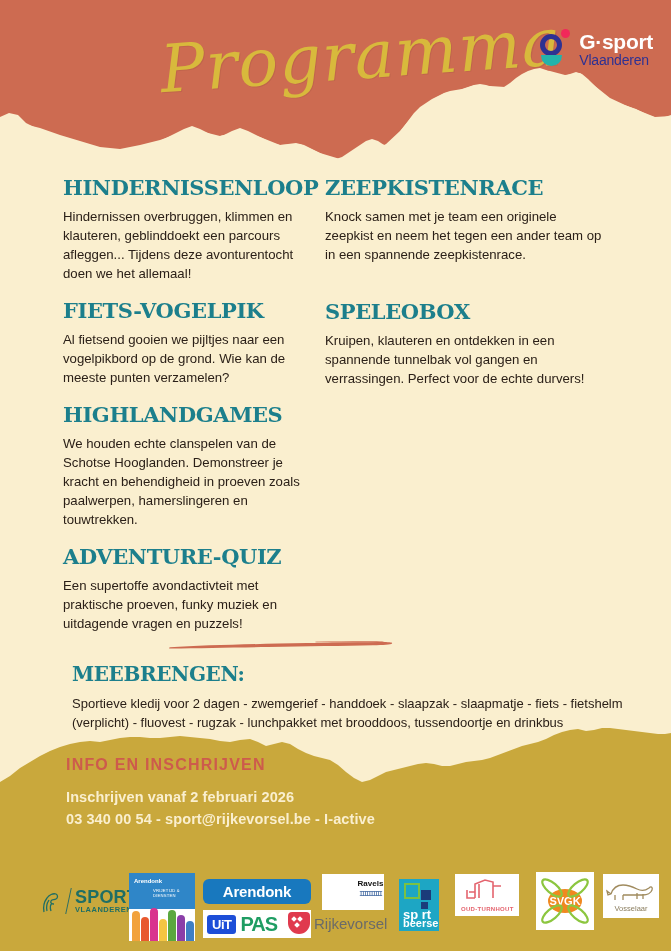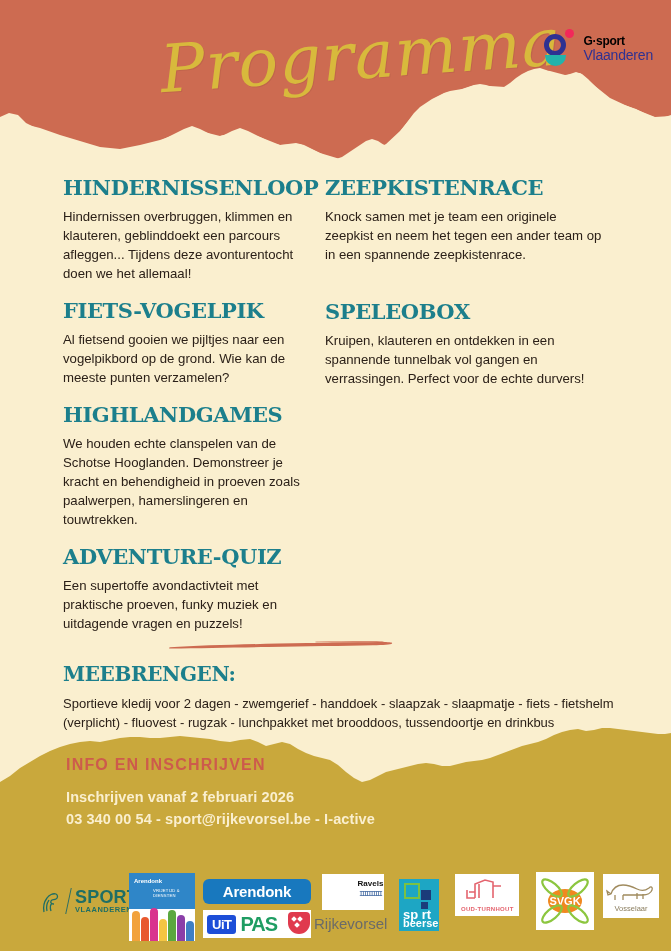--- a/index.html
+++ b/index.html
@@ -60,21 +60,21 @@
     background: #F2285A;
   }
   .gsport-arc {
     position: absolute; left: 3px; top: 27px;
     width: 21px; height: 11px;
     background: #23B3AB;
     border-radius: 0 0 21px 21px;
   }
   .gsport-words { line-height: 1.05; }
   .gsport-top {
-    color: #000000; font-weight: bold; font-size: 12px; letter-spacing: -0.3px;
+    color: #ffffff; font-weight: bold; font-size: 21px; letter-spacing: -0.3px;
   }
   .gsport-bot {
     color: #2E3192; font-size: 14px; letter-spacing: -0.2px;
   }
 
   
   .content {
     position: absolute; left: 0; top: 175px;
     width: 671px; height: 580px;
   }
@@ -100,21 +100,21 @@
   }
 
   
   .brush {
     position: absolute;
     left: 168px; top: 465px;
     width: 225px; height: 9px;
   }
 
   
-  .meebrengen { position: absolute; left: 63px; top: 487px; width: 560px; }
+  .meebrengen { position: absolute; left: 72px; top: 487px; width: 560px; }
   .meebrengen .sec-title { font-size: 20px; margin-bottom: 8px; }
   .meebrengen-body {
     color: #2B2018;
     font-size: 13px;
     line-height: 19px;
   }
 
   
   .gold-band {
     position: absolute; left: 0; top: 720px;

